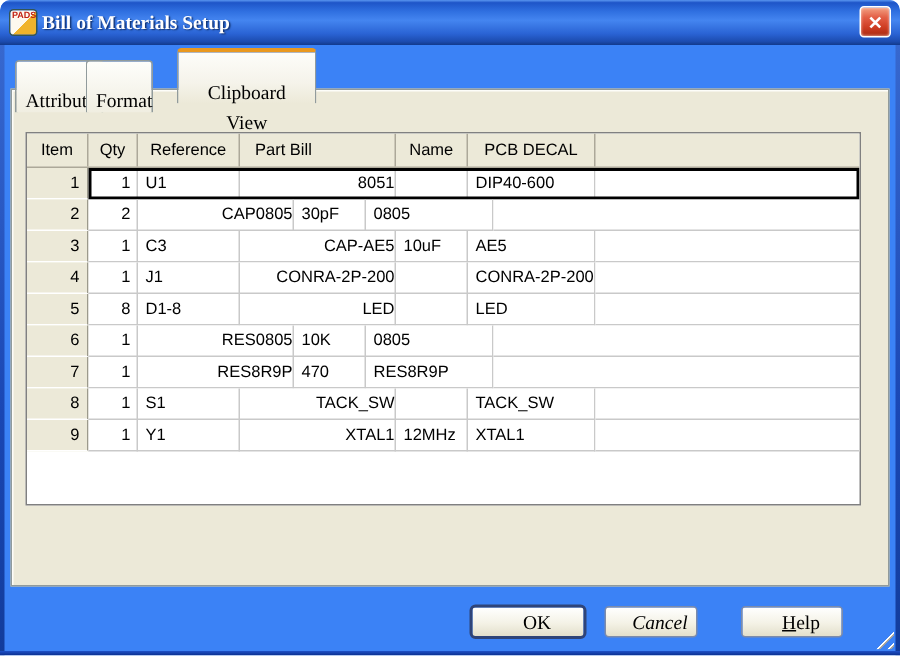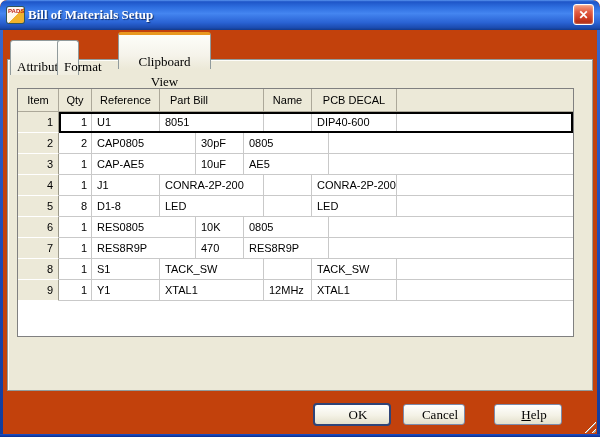--- a/index.html
+++ b/index.html
@@ -1,17 +1,17 @@
 <!DOCTYPE html>
 <html><head>
 <meta charset="utf-8">
 <style>
   html,body{margin:0;padding:0;background:#fff;}
   *{box-sizing:border-box;}
-  .dialog{position:relative;width:600px;height:437px;background:#c2410c;overflow:hidden;
+  .dialog{position:relative;width:600px;height:437px;background:#3b82f6;overflow:hidden;
           border-radius:7px 7px 0 0;font-family:"Liberation Sans",sans-serif;}
   
   .titlebar{position:absolute;top:0;left:0;width:600px;height:30px;z-index:5;
     border-radius:7px 7px 0 0;display:flex;align-items:center;
     background:linear-gradient(180deg,#5A96F0 0%,#1E55C8 6%,#2F6FE0 25%,#4485F0 45%,#2A63D4 75%,#1C4CB0 92%,#123A8C 100%);}
   .title-icon{width:17px;height:16px;margin:0 4px 0 7px;border-radius:2px;position:relative;
     background:linear-gradient(135deg,#FDF8EE 0 54%,#F0B32C 54% 100%);box-shadow:0 0 0 1px #355;overflow:hidden;}
   .title-icon span{position:absolute;top:1px;left:1px;font:bold 6px "Liberation Sans",sans-serif;color:#C22315;letter-spacing:0;}
   .title-text{color:#fff;font:bold 13px "Liberation Serif",serif;text-shadow:1px 1px 1px #10306E;}
   .close-btn{position:absolute;right:6px;top:4px;width:21px;height:21px;border-radius:3px;
@@ -23,59 +23,59 @@
   .edge{position:absolute;background:linear-gradient(180deg,#3768CF,#1A47B4 60%,#123C9B);z-index:4;}
   .edge-left{left:0;top:30px;bottom:0;width:3px;}
   .edge-right{right:0;top:30px;bottom:0;width:3px;}
   .edge-bottom{left:0;right:0;bottom:0;height:3px;background:linear-gradient(180deg,#1D50C8,#0A2E8C);}
   
   .tab{position:absolute;top:40px;height:19px;z-index:2;padding:17px 6px;
     border:1px solid #919B9C;border-bottom:none;border-radius:3px 3px 0 0;
     background:linear-gradient(180deg,#FEFEFB,#F0EEE1);
     font:13px "Liberation Serif",serif;color:#000;text-align:center;line-height:17px;}
   .tab-attributes{left:10px;width:59px;}
-  .tab-format{left:57px;width:22px;}
+  .tab-format{left:57px;width:45px;}
   .tab-active{left:118px;width:93px;top:32px;height:25px;z-index:3;line-height:20px;
     border-top:3px solid #E9981F;
     background:linear-gradient(180deg,#FDFDF9 0%,#F5F3EA 60%,#ECE9D8 100%);}
   .tab-page{position:absolute;left:7px;top:59px;width:586px;height:332px;z-index:1;
     background:#ECE9D8;border:1px solid #919B9C;box-shadow:inset 1px 1px 0 #FDFDF9;}
   
   .bom-table{position:absolute;left:17px;top:88px;width:557px;height:249px;z-index:2;
     background:#fff;border:1px solid #808080;font-size:11px;color:#000;overflow:hidden;}
   .thead{display:flex;height:23px;background:#ECE9D8;border-bottom:1px solid #ACA899;}
   .th{line-height:22px;border-right:1px solid #ACA899;text-align:center;white-space:nowrap;overflow:hidden;}
   .th-item{width:41px;}.th-qty{width:33px;}.th-ref{width:68px;}
   .th-part{width:104px;text-align:left;padding-left:10px;}
   .th-val{width:48px;}.th-decal{width:85px;}.th-extra{flex:1;border-right:none;}
   .trow{display:flex;height:21px;}
   .rowhead{width:41px;background:#ECE9D8;border-right:1px solid #9C9A8C;border-bottom:1px solid #FFFFFF;
     text-align:right;padding-right:5px;line-height:20px;}
   .row-data{flex:1;display:flex;position:relative;}
   .cell{border-right:1px solid #C9C9C9;border-bottom:1px solid #C9C9C9;line-height:20px;
     white-space:nowrap;overflow:hidden;background:#fff;padding-left:5px;}
   .c-qty{width:33px;text-align:right;padding:0 4px 0 0;}
-  .c-ref{width:68px;}.c-part{width:104px;}.c-val{width:48px;}
+  .c-ref{width:68px;}.c-part{width:104px;text-align:right;}.c-val{width:48px;}
   .c-decal{width:85px;padding-right:8px;}
   .c-extra{flex:1;border-right:none;padding-left:0;}
   .selected .row-data::after{content:'';position:absolute;inset:0;border:2px solid #000;pointer-events:none;}
   
   .xp-btn{position:absolute;border-radius:3px;font:11px "Liberation Sans",sans-serif;color:#000;
     background:linear-gradient(180deg,#FFFFFF 0%,#F4F2E6 55%,#E3DFCB 100%);
     border:1px solid #7C8BAB;display:flex;align-items:center;justify-content:center;cursor:default;padding-left:12px;}
   .btn-selectall{left:24px;top:363px;width:64px;height:23px;border:2px solid #2F4478;border-radius:4px;}
   .btn-copy{left:96px;top:363px;width:59px;height:23px;border:1px solid #C2BDAC;
     background:#EFEDE0;color:#A5A094;}
   .checkbox{position:absolute;left:173px;top:366px;width:13px;height:13px;background:#fff;
     border:1px solid #1D5987;}
   .checkbox-label{position:absolute;left:191px;top:366px;font:11px "Liberation Sans",sans-serif;color:#000;}
   
   .footer-btn{font:13px "Liberation Serif",serif;}
   .btn-ok{left:313px;top:403px;width:78px;height:23px;border:2px solid #2F4478;border-radius:4px;}
-  .btn-cancel{left:403px;top:404px;width:62px;height:21px;}
+  .btn-cancel{left:403px;top:404px;width:62px;height:21px;font-style:italic;}
   .btn-help{left:494px;top:404px;width:68px;height:21px;}
   .u{text-decoration:underline;}
   
   .grip{position:absolute;right:4px;bottom:4px;width:13px;height:13px;z-index:5;
     background:repeating-linear-gradient(135deg,#FFFFFF 0 1px,#A8A49C 1px 2px,rgba(0,0,0,0) 2px 5px);
     clip-path:polygon(100% 0,100% 100%,0 100%);}
 </style>
 </head>
 <body>
 
@@ -130,20 +130,21 @@
             <div class="cell c-part">CAP0805</div>
             <div class="cell c-val">30pF</div>
             <div class="cell c-decal">0805</div>
             <div class="cell c-extra"></div>
           </div>
         </div>
         <div class="trow">
           <div class="rowhead">3</div>
           <div class="row-data">
             <div class="cell c-qty">1</div>
+            <div class="cell c-ref">C3</div>
             <div class="cell c-part">CAP-AE5</div>
             <div class="cell c-val">10uF</div>
             <div class="cell c-decal">AE5</div>
             <div class="cell c-extra"></div>
           </div>
         </div>
         <div class="trow">
           <div class="rowhead">4</div>
           <div class="row-data">
             <div class="cell c-qty">1</div>

